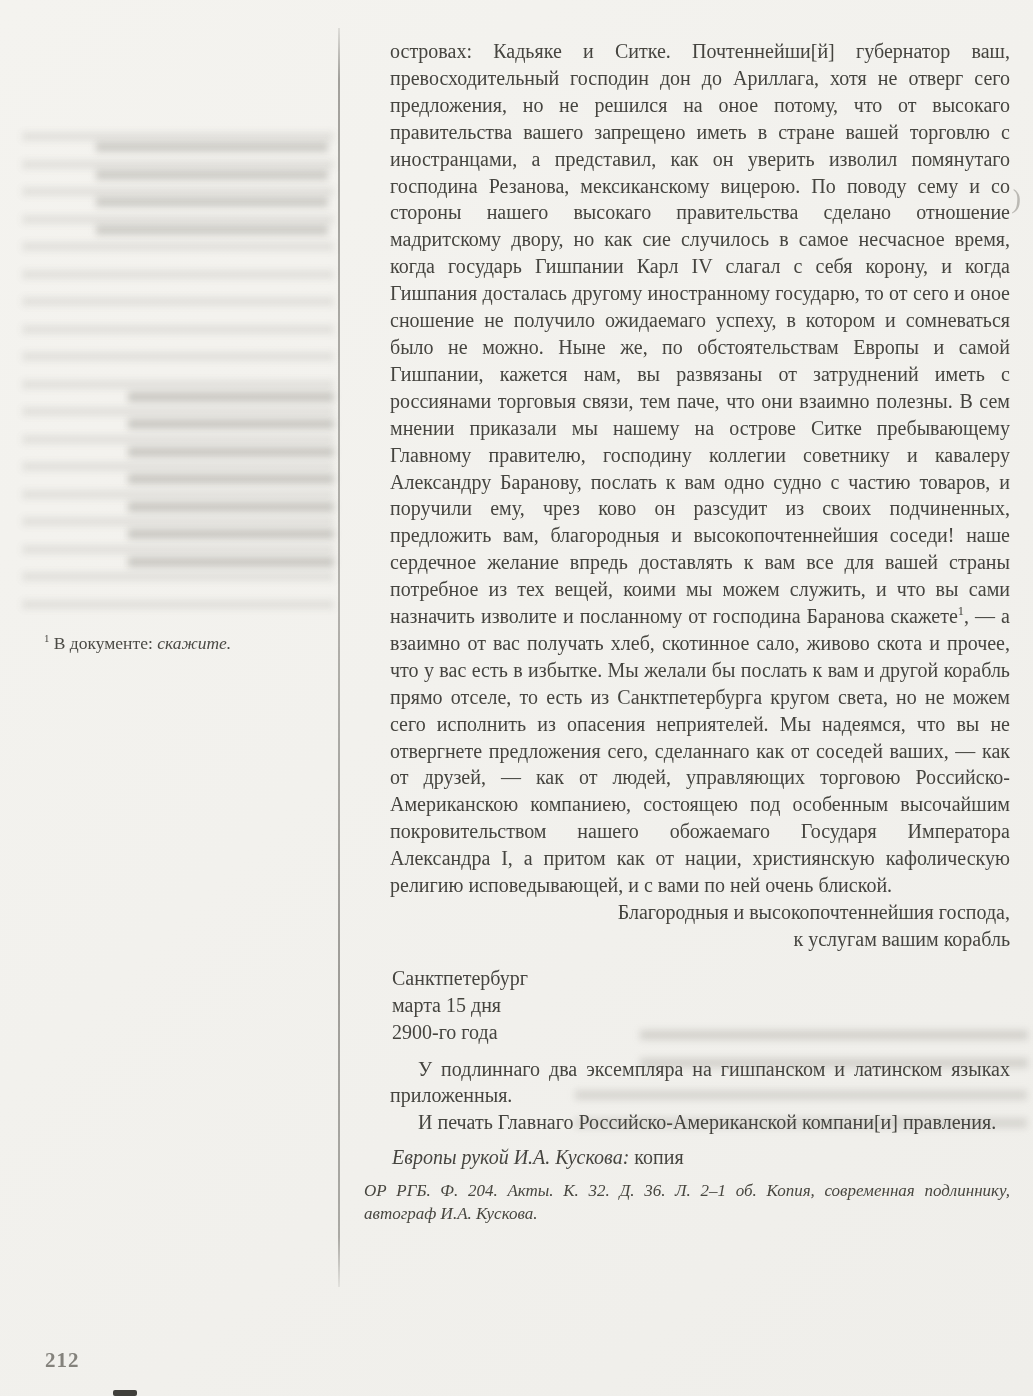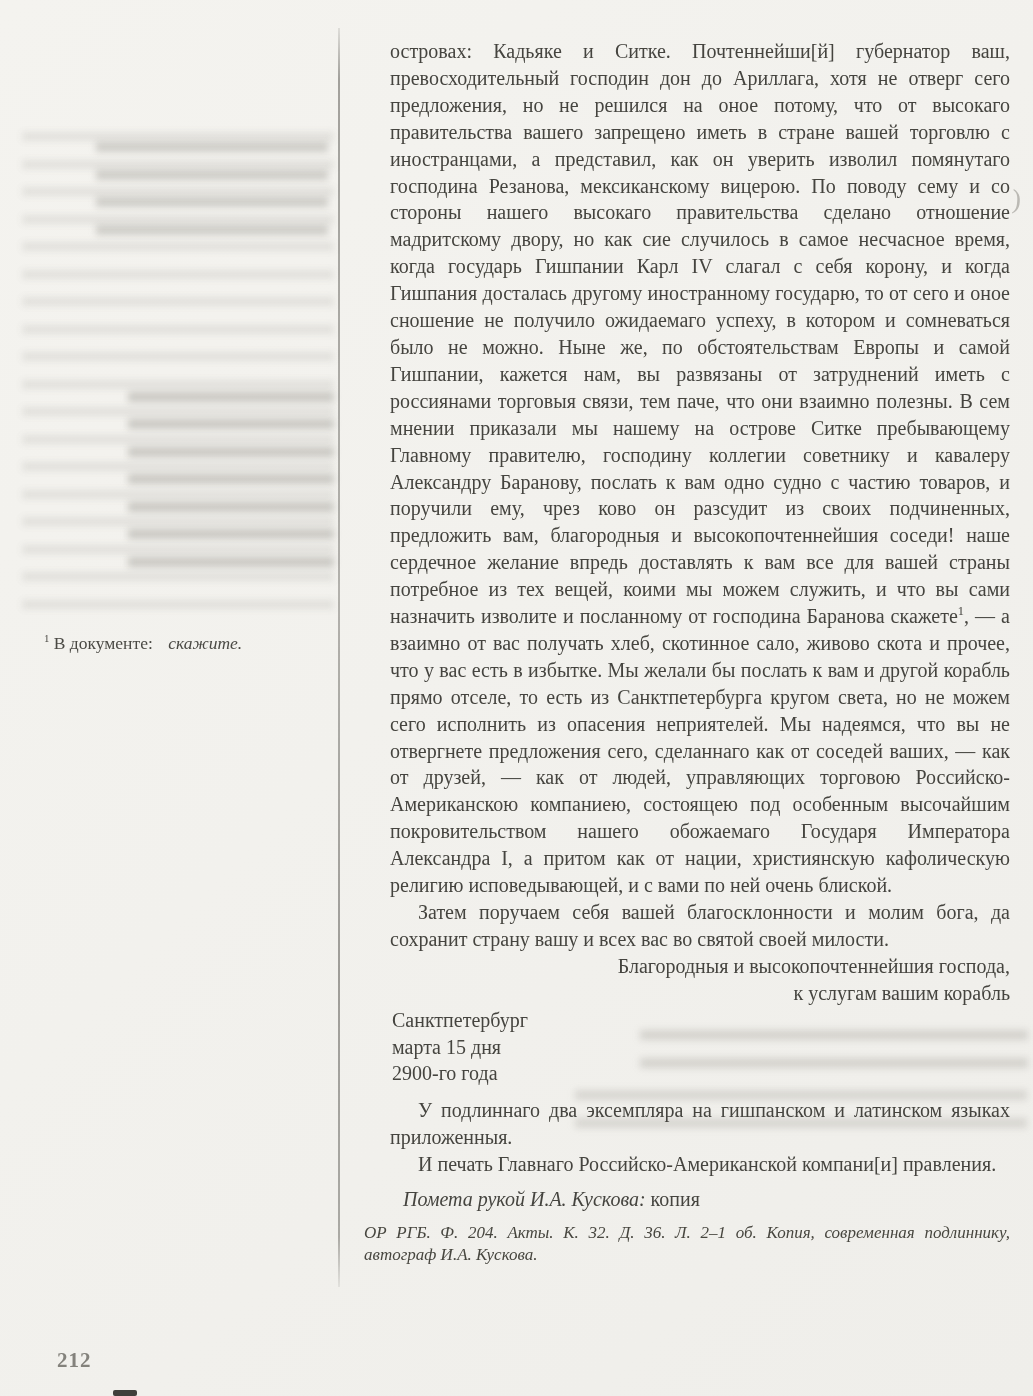--- a/index.html
+++ b/index.html
@@ -68,38 +68,38 @@
   
   .main-column{
     position:absolute; left:364px; top:38px; width:646px;
     font-size:20px; line-height:26.9px;
   }
   .para{ text-align:justify;margin-left:26px; }
   .indent{ text-indent:28px; }
   sup.fn{ font-size:0.62em; vertical-align:super; line-height:0; }
 
   .closing-block{ margin-top:0; text-align:right; }
-  .date-block{ padding-left:28px; }
+  .date-block{ margin-top:12px; padding-left:28px; }
   .p3{ margin-top:10px; }
   .nota-line{ margin-top:8px; padding-left:28px; }
-  .italic{ font-style:italic;margin-left:11px; }
+  .italic{ font-style:italic; }
   .citation{
     margin-top:9px; font-style:italic; font-size:17px; line-height:22.5px;
     text-align:justify; color:#47463f;
   }
 
   
   .margin-footnote{
     position:absolute; left:44px; top:633px; width:300px;
     font-size:17.5px; color:#4a4944;
   }
 
   
   .page-number{
-    position:absolute; left:57px; top:1348px;
+    position:absolute; left:45px; top:1348px;
     font-size:21px; font-weight:bold; letter-spacing:1px; color:#84827c;
   }
 </style>
 </head>
 <body>
 
 <div class="page">
 
   <div class="bleed bleed-left"></div>
   <div class="bleed bleed-left-dark-a"></div>
@@ -109,38 +109,37 @@
   <div class="crease-line"></div>
   <div class="ink-paren">)</div>
   <div class="ink-speck"></div>
 
   <div class="margin-footnote"><sup class="fn">1</sup><span> В документе: </span><span class="italic">скажите.</span></div>
 
   <div class="main-column">
 
     <div class="para"><span>островах: Кадьяке и Ситке. Почтеннейши[й] губернатор ваш, превосходительный господин дон до Ариллага, хотя не отверг сего предложения, но не решился на оное потому, что от высокаго правительства вашего запрещено иметь в стране вашей торговлю с иностранцами, а представил, как он уверить изволил помянутаго господина Резанова, мексиканскому вицерою. По поводу сему и со стороны нашего высокаго правительства сделано отношение мадритскому двору, но как сие случилось в самое несчасное время, когда государь Гишпании Карл IV слагал с себя корону, и когда Гишпания досталась другому иностранному государю, то от сего и оное сношение не получило ожидаемаго успеху, в котором и сомневаться было не можно. Ныне же, по обстоятельствам Европы и самой Гишпании, кажется нам, вы развязаны от затруднений иметь с россиянами торговыя связи, тем паче, что они взаимно полезны. В сем мнении приказали мы нашему на острове Ситке пребывающему Главному правителю, господину коллегии советнику и кавалеру Александру Баранову, послать к вам одно судно с частию товаров, и поручили ему, чрез ково он разсудит из своих подчиненных, предложить вам, благородныя и высокопочтеннейшия соседи! наше сердечное желание впредь доставлять к вам все для вашей страны потребное из тех вещей, коими мы можем служить, и что вы сами назначить изволите и посланному от господина Баранова скажете</span><sup class="fn">1</sup><span>, — а взаимно от вас получать хлеб, скотинное сало, живово скота и прочее, что у вас есть в избытке. Мы желали бы послать к вам и другой корабль прямо отселе, то есть из Санктпетербурга кругом света, но не можем сего исполнить из опасения неприятелей. Мы надеямся, что вы не отвергнете предложения сего, сделаннаго как от соседей ваших, — как от друзей, — как от людей, управляющих торговою Российско-Американскою компаниею, состоящею под особенным высочайшим покровительством нашего обожаемаго Государя Императора Александра I, а притом как от нации, християнскую кафолическую религию исповедывающей, и с вами по ней очень блиской.</span></div>
 
-    <div class="para indent">Затем поручаем себя вашей благосклонности и молим бога, да сохранит страну вашу и всех вас во святой своей милости.</div>
 
     <div class="closing-block">
       <div>Благородныя и высокопочтеннейшия господа,</div>
       <div>к услугам вашим корабль</div>
     </div>
 
     <div class="date-block">
       <div>Санктпетербург</div>
       <div>марта 15 дня</div>
       <div>2900-го года</div>
     </div>
 
     <div class="para indent p3">У подлиннаго два эксемпляра на гишпанском и латинском языках приложенныя.</div>
 
     <div class="para indent">И печать Главнаго Российско-Американской компани[и] правления.</div>
 
-    <div class="nota-line"><span class="italic">Помета рукой И.А. Кускова:</span><span> копия</span></div>
+    <div class="nota-line"><span class="italic">Европы рукой И.А. Кускова:</span><span> копия</span></div>
 
     <div class="citation">ОР РГБ. Ф. 204. Акты. К. 32. Д. 36. Л. 2–1 об. Копия, современная подлиннику, автограф И.А. Кускова.</div>
 
   </div>
 
   <div class="page-number">212</div>
 
 </div>
 
 </body></html>

